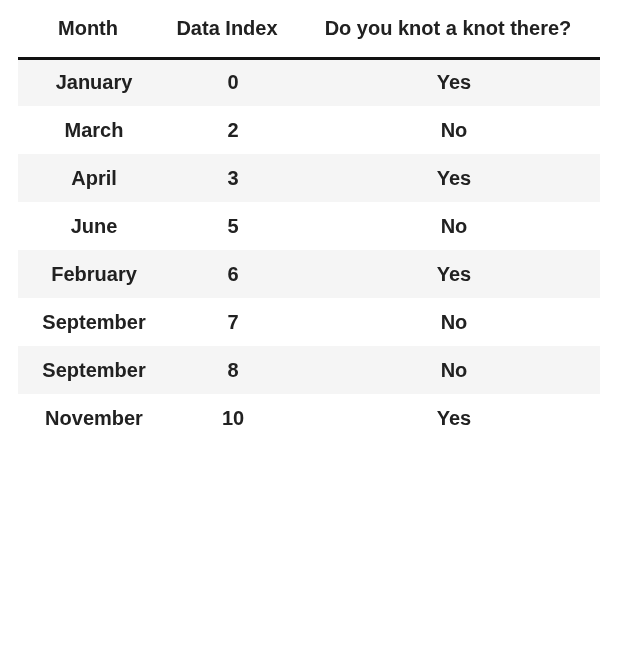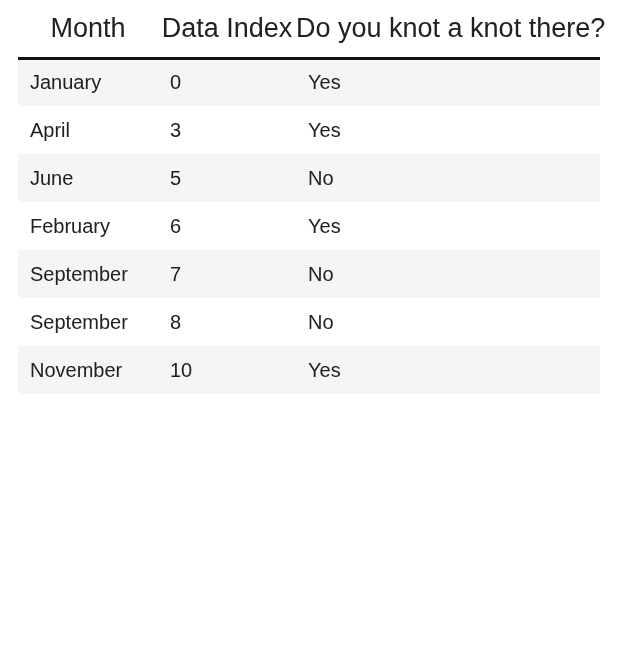--- a/index.html
+++ b/index.html
@@ -24,33 +24,33 @@
     table-layout: fixed;
     width: 582px;
     margin-left: 18px;
   }
   table.knot-table col.col-month { width: 140px; }
   table.knot-table col.col-index { width: 138px; }
   table.knot-table col.col-knot  { width: 304px; }
   thead th {
     height: 58px;
     padding: 0;
-    font-size: 27px;
-    font-weight: 400;
+    font-size: 20px;
+    font-weight: 700;
     text-align: center;
     vertical-align: middle;
     border-bottom: 3px solid var(--border);
     white-space: nowrap;
   }
   tbody td {
     height: 48px;
     padding: 0 0 0 12px;
     font-size: 20px;
-    font-weight: 400;
-    text-align: left;
+    font-weight: 700;
+    text-align: center;
     vertical-align: middle;
     white-space: nowrap;
   }
   tbody tr:nth-child(odd) { background: var(--stripe); }
   tbody tr:nth-child(even) { background: var(--bg); }
 </style>
 </head>
 <body>
 
 <table class="knot-table">
@@ -64,20 +64,25 @@
       <th>Month</th>
       <th>Data Index</th>
       <th>Do you knot a knot there?</th>
     </tr>
   </thead>
   <tbody id="table-body">
       <tr>
         <td>January</td>
         <td>0</td>
         <td>Yes</td>
+      </tr>
+      <tr>
+        <td>March</td>
+        <td>2</td>
+        <td>No</td>
       </tr>
       <tr>
         <td>April</td>
         <td>3</td>
         <td>Yes</td>
       </tr>
       <tr>
         <td>June</td>
         <td>5</td>
         <td>No</td>

